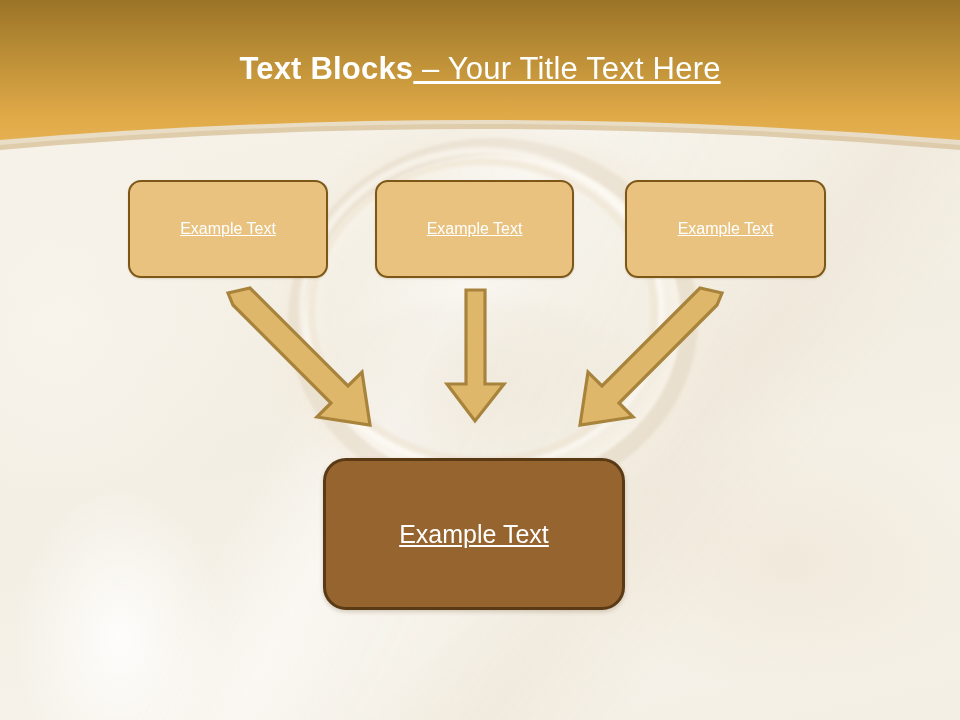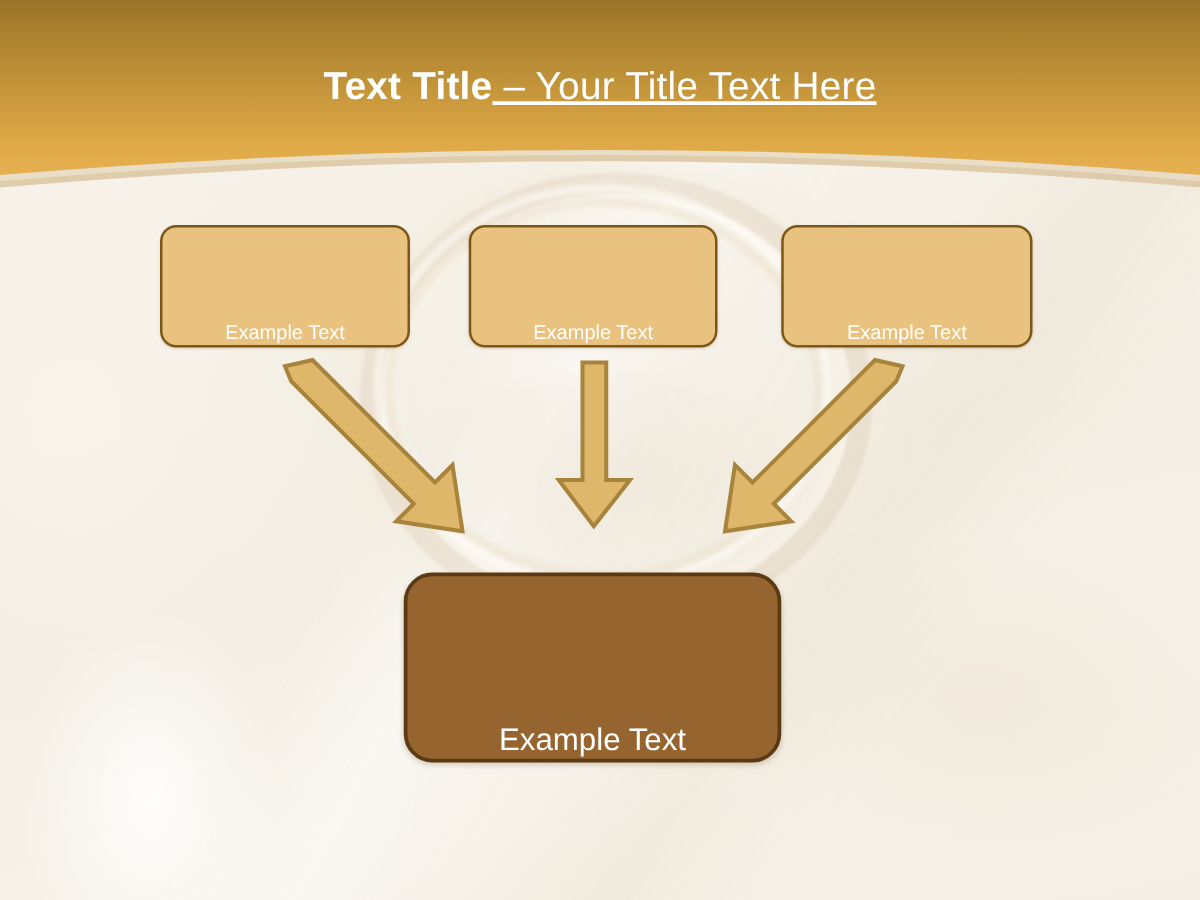--- a/index.html
+++ b/index.html
@@ -122,24 +122,25 @@
     white-space: nowrap;
   }
   #title .t-strong { font-weight: bold; }
   #title .t-rest   { font-weight: normal; text-decoration: underline; }
 
   
   .box {
     position: absolute;
     box-sizing: border-box;
     display: flex;
-    align-items: flex-end;
+    align-items: center;
     justify-content: center;
     color: #FFFFFF;
     text-align: center;
+    text-decoration: underline;
   }
   .box-top {
     background: #E8C27E;
     border: 2.5px solid #7D5718;
     border-radius: 13px;
     font-size: 16px;
     box-shadow: 0 1px 2px rgba(120,90,40,0.18);
   }
   .box-bottom {
     background: #96642E;
@@ -191,21 +192,21 @@
 
       <path d="M0,0 H960 V150 Q480,108 0,150 Z" fill="#DCC9A8" opacity="0.95"></path>
 
       <path d="M0,0 H960 V145 Q480,103 0,145 Z" fill="#F3EBDC" opacity="0.55"></path>
 
       <path d="M0,0 H960 V140 Q480,100 0,140 Z" fill="url(#goldGrad)"></path>
     </svg>
   </div>
 
   <div id="title">
-    <span class="t-strong">Text Title</span><span class="t-rest"> – Your Title Text Here</span>
+    <span class="t-strong">Text Blocks</span><span class="t-rest"> – Your Title Text Here</span>
   </div>
 
   <div class="arrow-layer">
     <svg width="960" height="720" viewBox="0 0 960 720">
 
       <g>
         <polygon points="228,293 250,288 348,386 362,372 370,425 317,417 331,403 233,305" fill="#DFB76A" stroke="#A8833C" stroke-width="3.2" stroke-linejoin="miter"></polygon>
       </g>
 
       <g>

